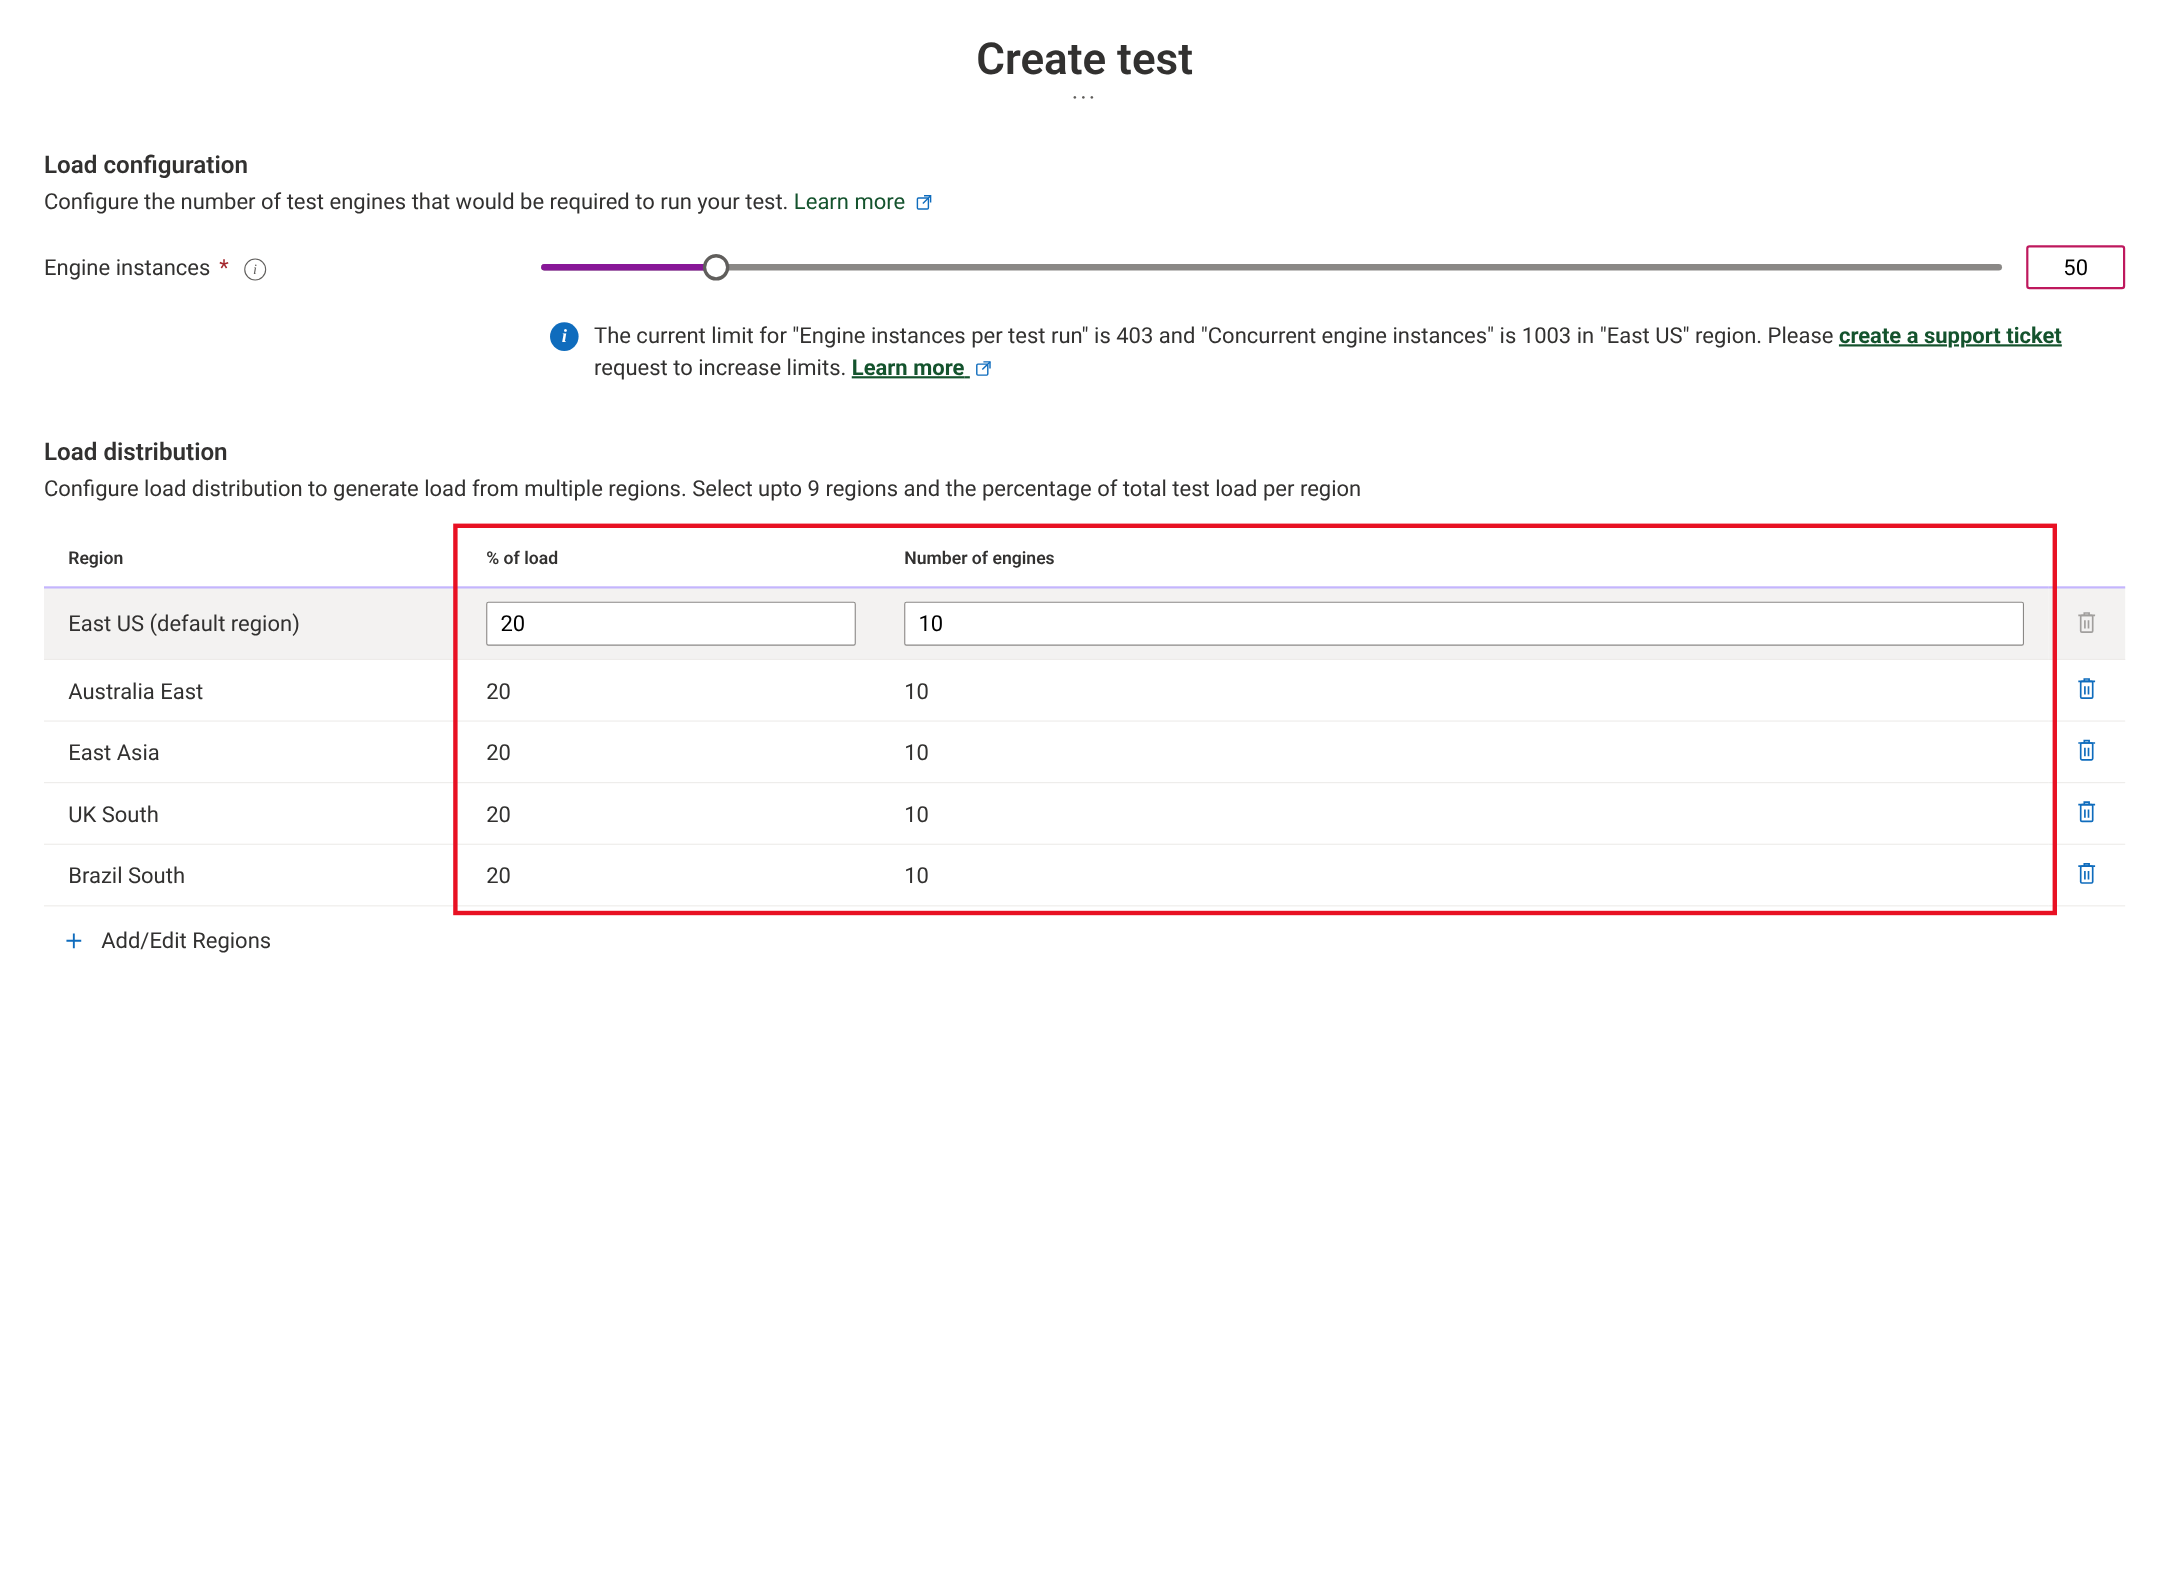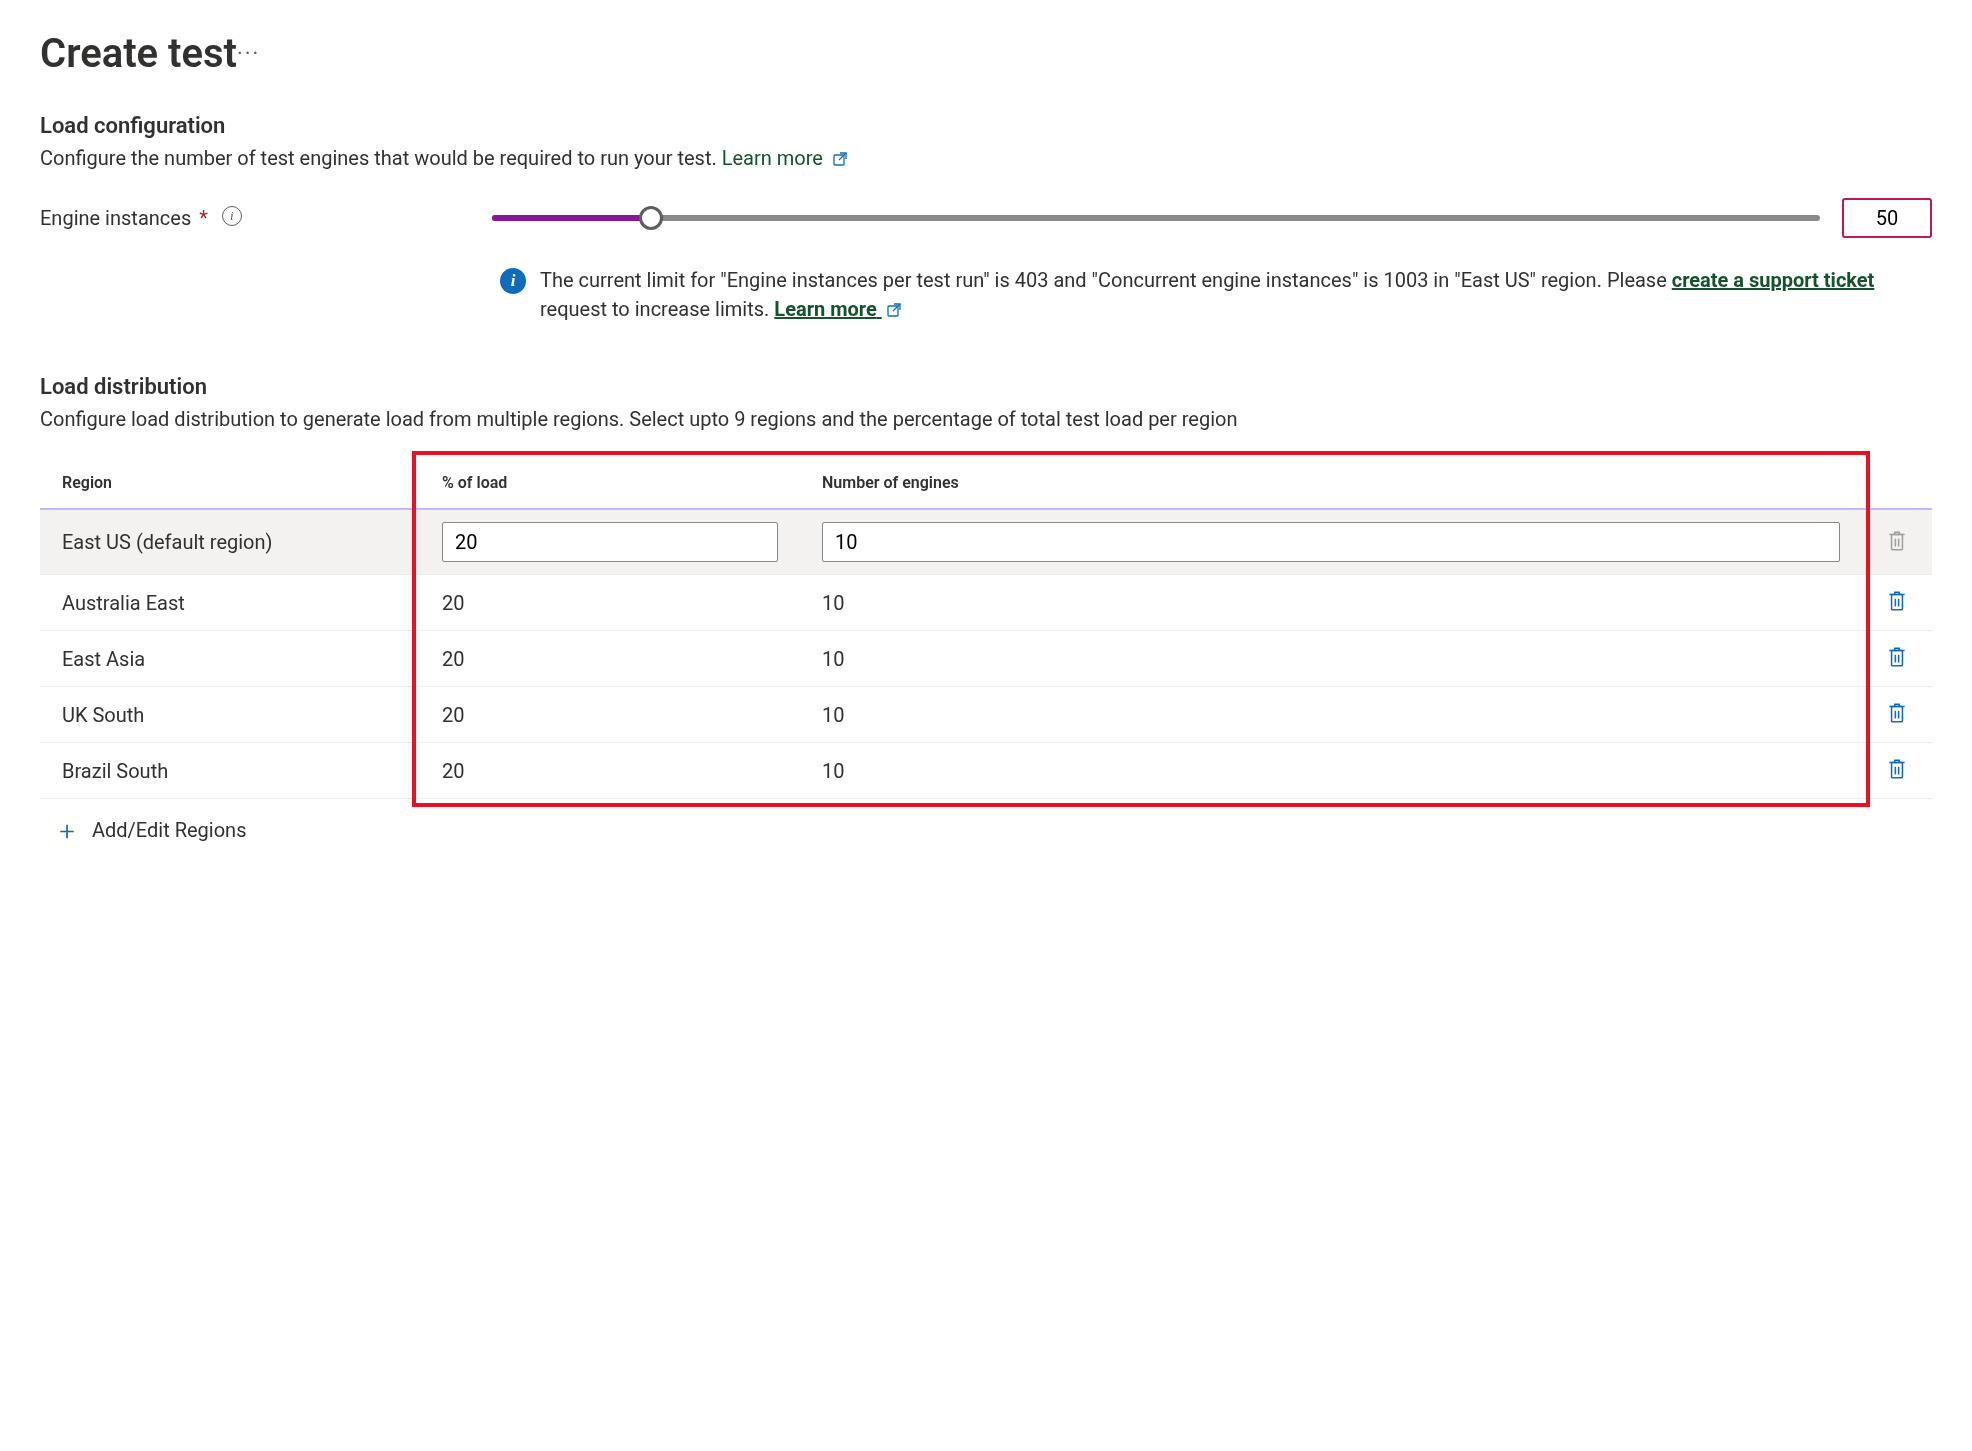--- a/index.html
+++ b/index.html
@@ -8,20 +8,21 @@
     padding: 30px 40px;
     font-family: "Segoe UI", -apple-system, BlinkMacSystemFont, Roboto, sans-serif;
     color: #323130;
     background: #fff;
     font-size: 20px;
   }
   .page-title-row {
     display: flex;
     align-items: center;
     margin-bottom: 36px;
+    flex-direction: column;
   }
   .page-title {
     font-size: 40px;
     font-weight: 600;
     margin: 0;
   }
   .more-dots {
     font-size: 22px;
     color: #605e5c;
     letter-spacing: 2px;
@@ -51,21 +52,21 @@
   }
   .slider-row {
     display: flex;
     align-items: center;
     gap: 22px;
     margin-bottom: 28px;
   }
   .slider-label {
     flex: 0 0 430px;
     display: flex;
-    align-items: flex-start;
+    align-items: flex-end;
     gap: 6px;
     font-size: 20px;
   }
   .req-star { color: #a4262c; margin-left: 2px; }
   .info-circle {
     width: 20px; height: 20px;
     border: 1px solid #605e5c;
     border-radius: 50%;
     display: inline-flex;
     align-items: center;

